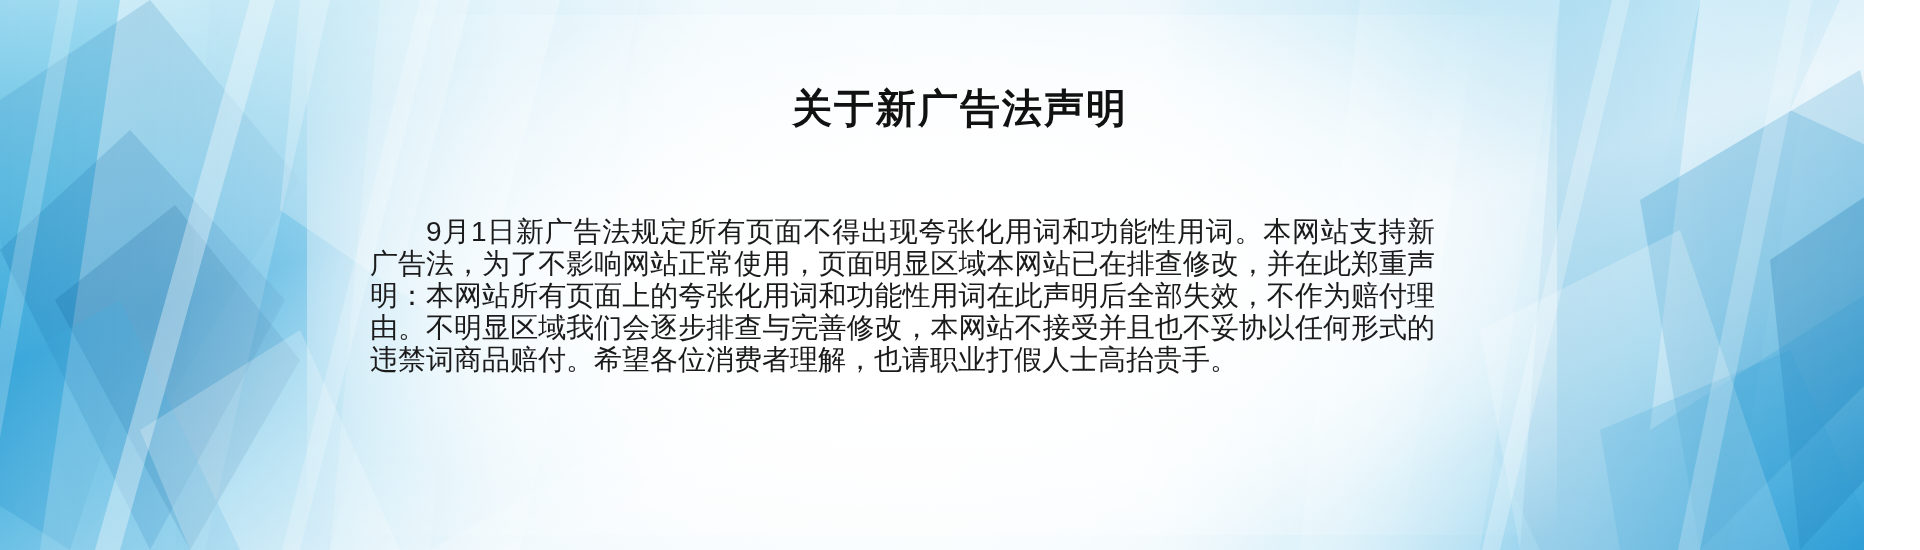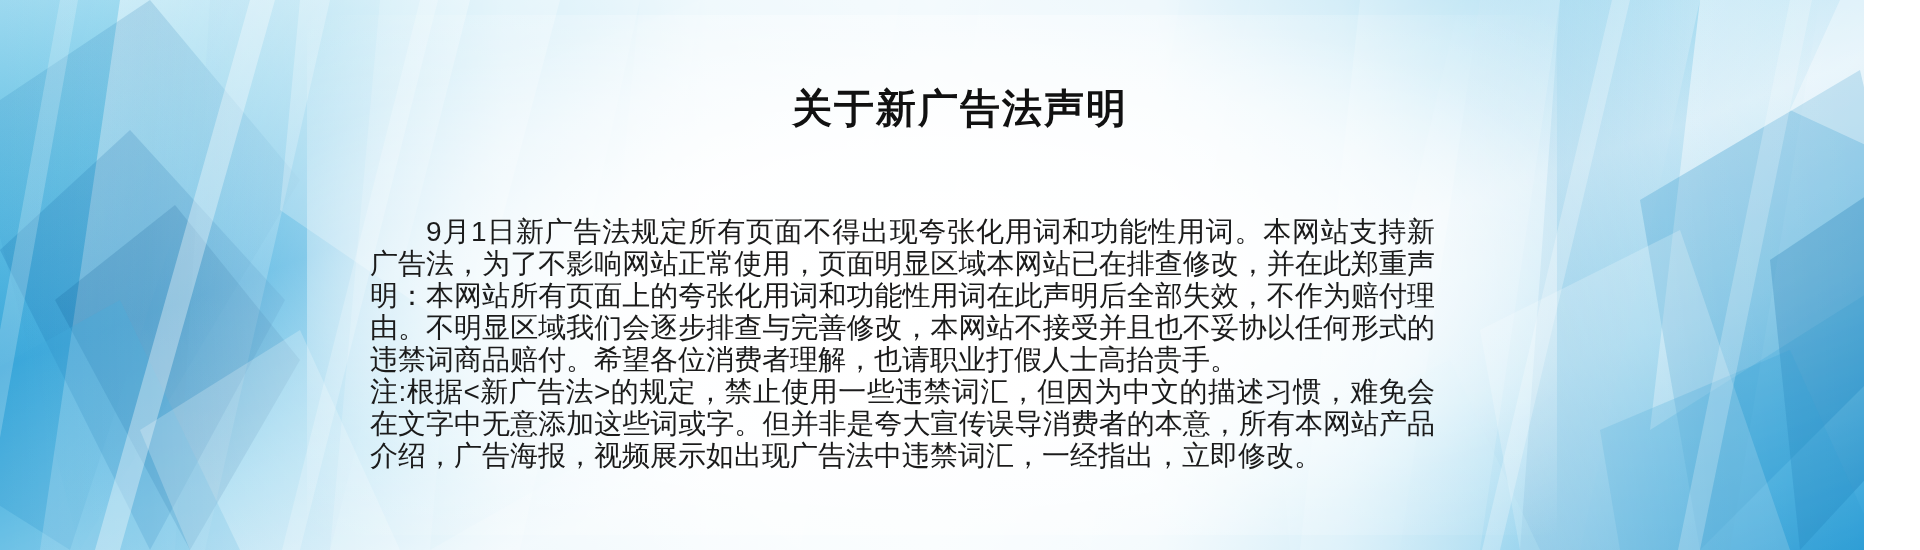--- a/index.html
+++ b/index.html
@@ -172,16 +172,15 @@
   </div>
 
   <div class="wash"></div>
   <div class="glow"></div>
 
   <div class="content">
     <div class="title">关于新广告法声明</div>
 
     <div class="body-block">
       <p class="para indent">9月1日新广告法规定所有页面不得出现夸张化用词和功能性用词。本网站支持新广告法，为了不影响网站正常使用，页面明显区域本网站已在排查修改，并在此郑重声明：本网站所有页面上的夸张化用词和功能性用词在此声明后全部失效，不作为赔付理由。不明显区域我们会逐步排查与完善修改，本网站不接受并且也不妥协以任何形式的违禁词商品赔付。希望各位消费者理解，也请职业打假人士高抬贵手。</p>
-      <p class="para">注:根据&lt;新广告法&gt;的规定，禁止使用一些违禁词汇，但因为中文的描述习惯，难免会在文字中无意添加这些词或字。但并非是夸大宣传误导消费者的本意，所有本网站产品介绍，广告海报，视频展示如出现广告法中违禁词汇，一经指出，立即修改。</p>
     </div>
   </div>
 </div>
 
 </body></html>

